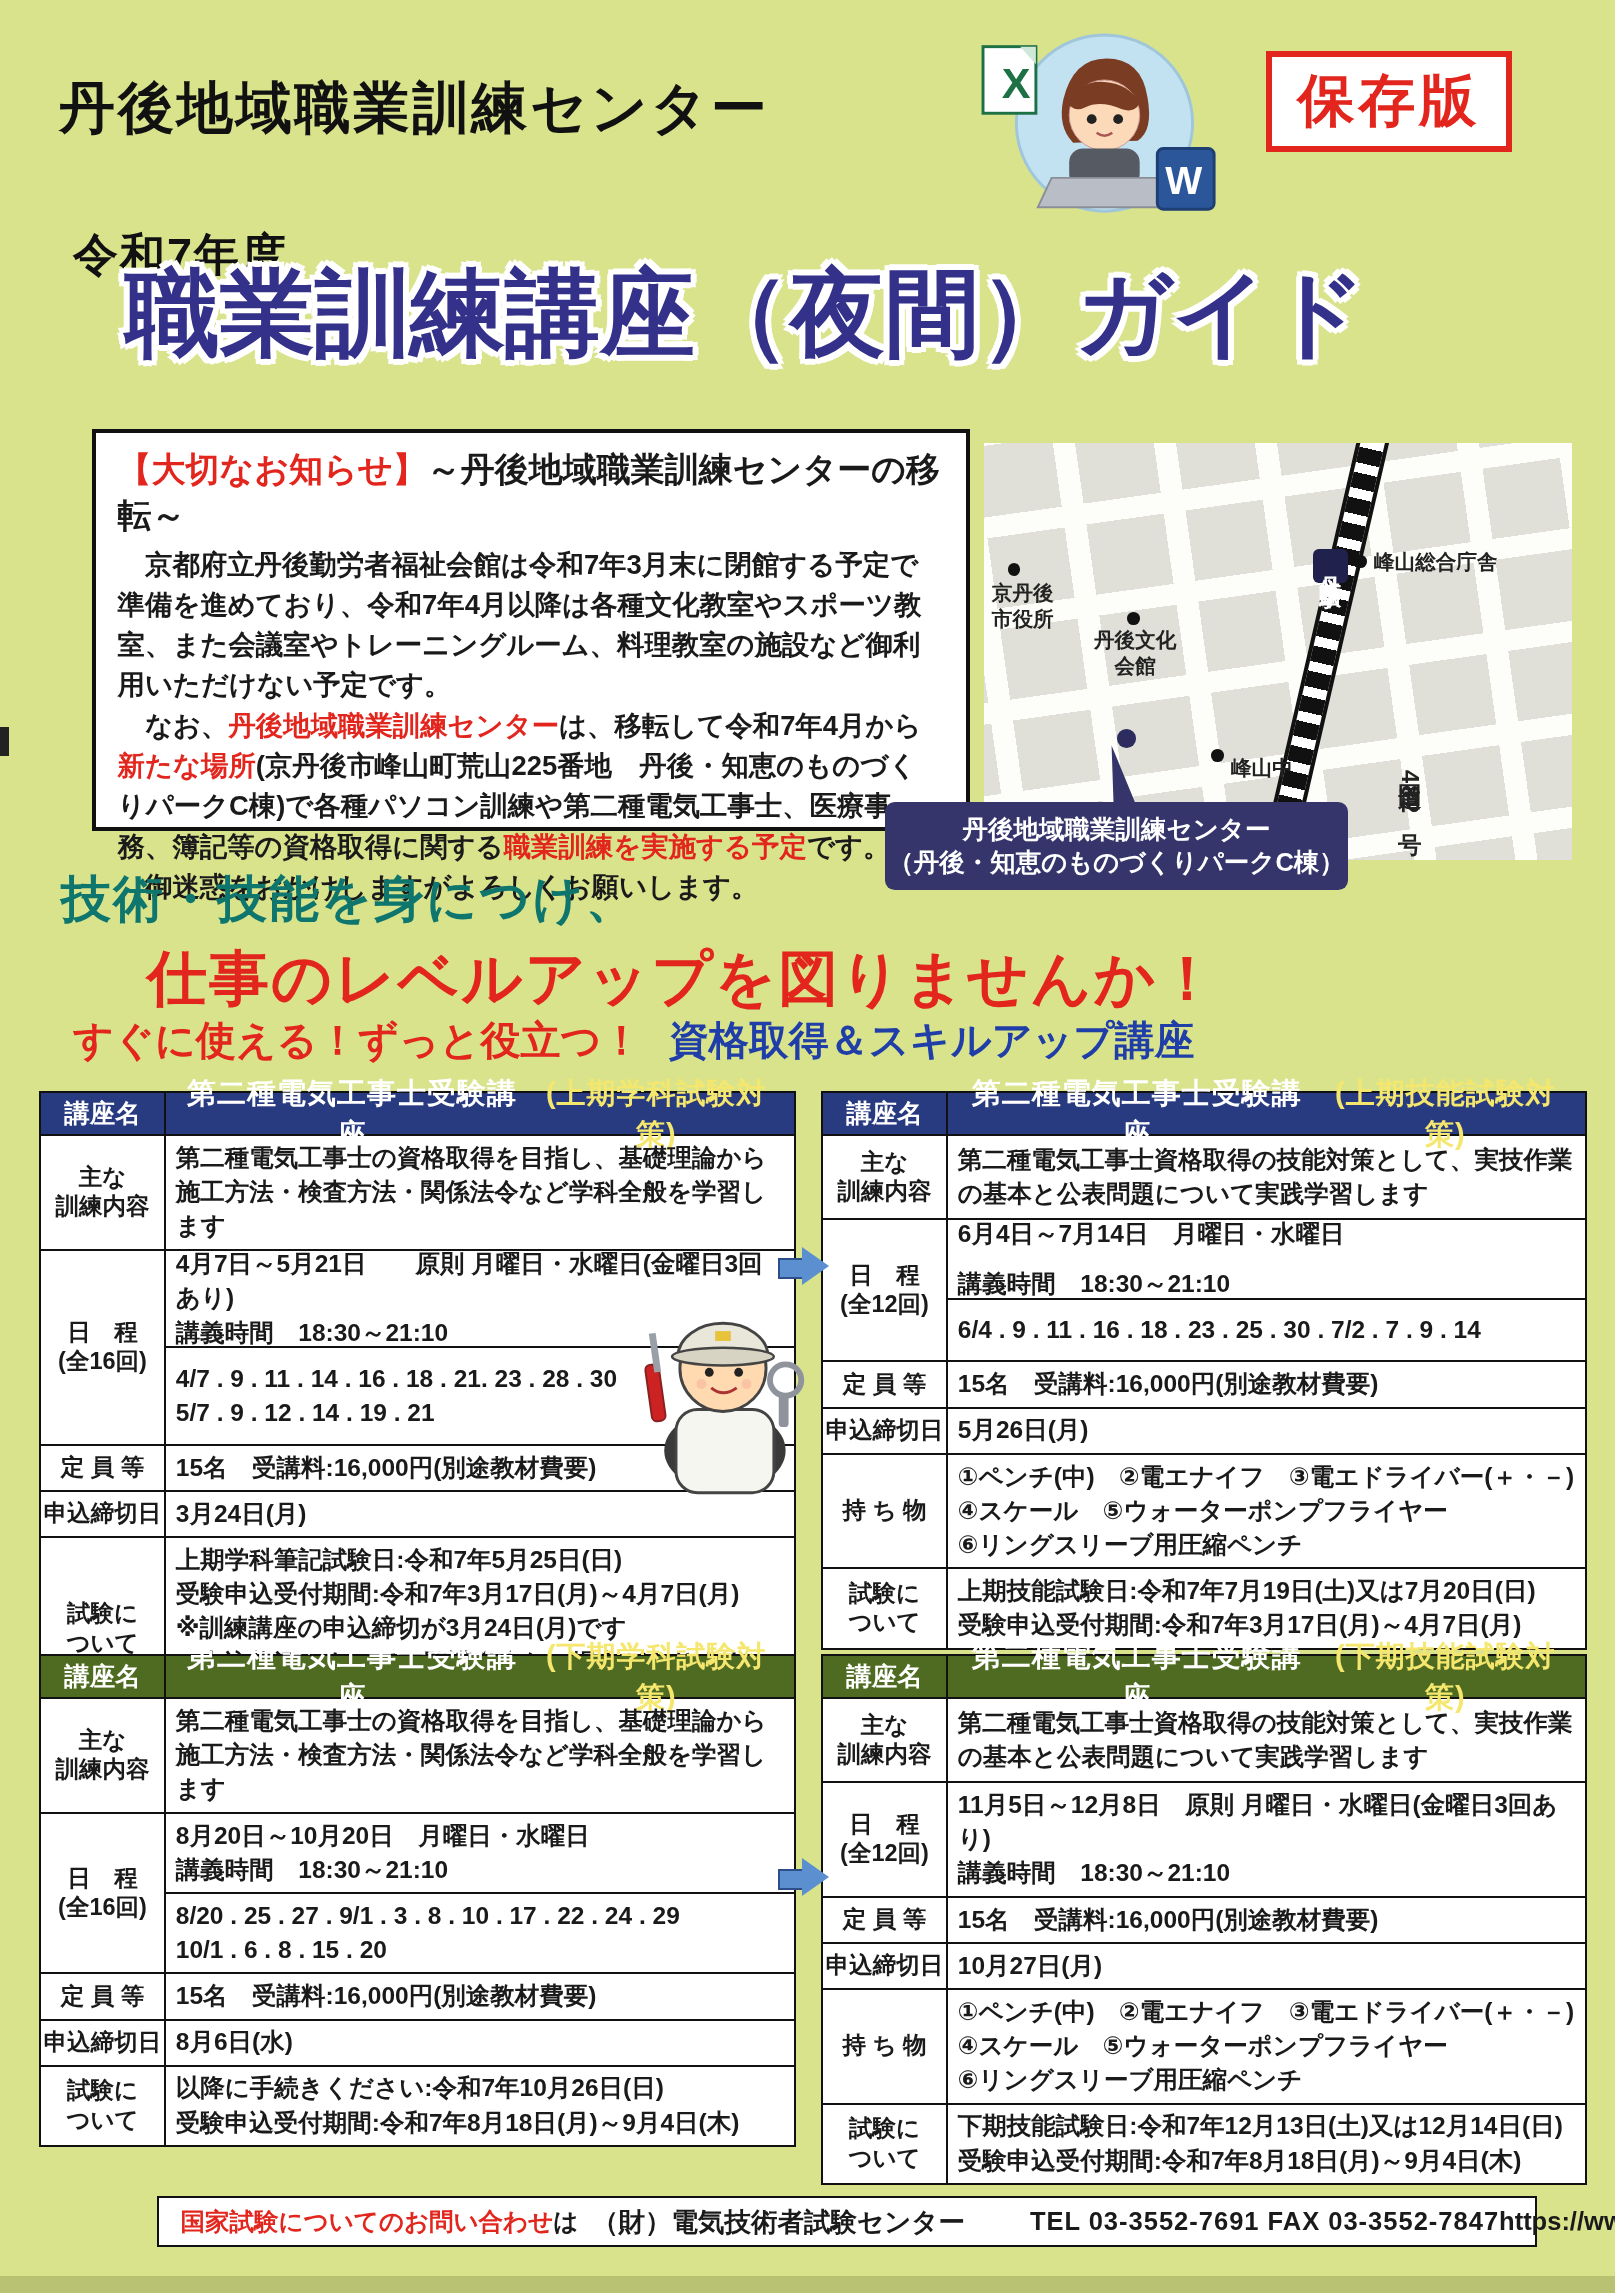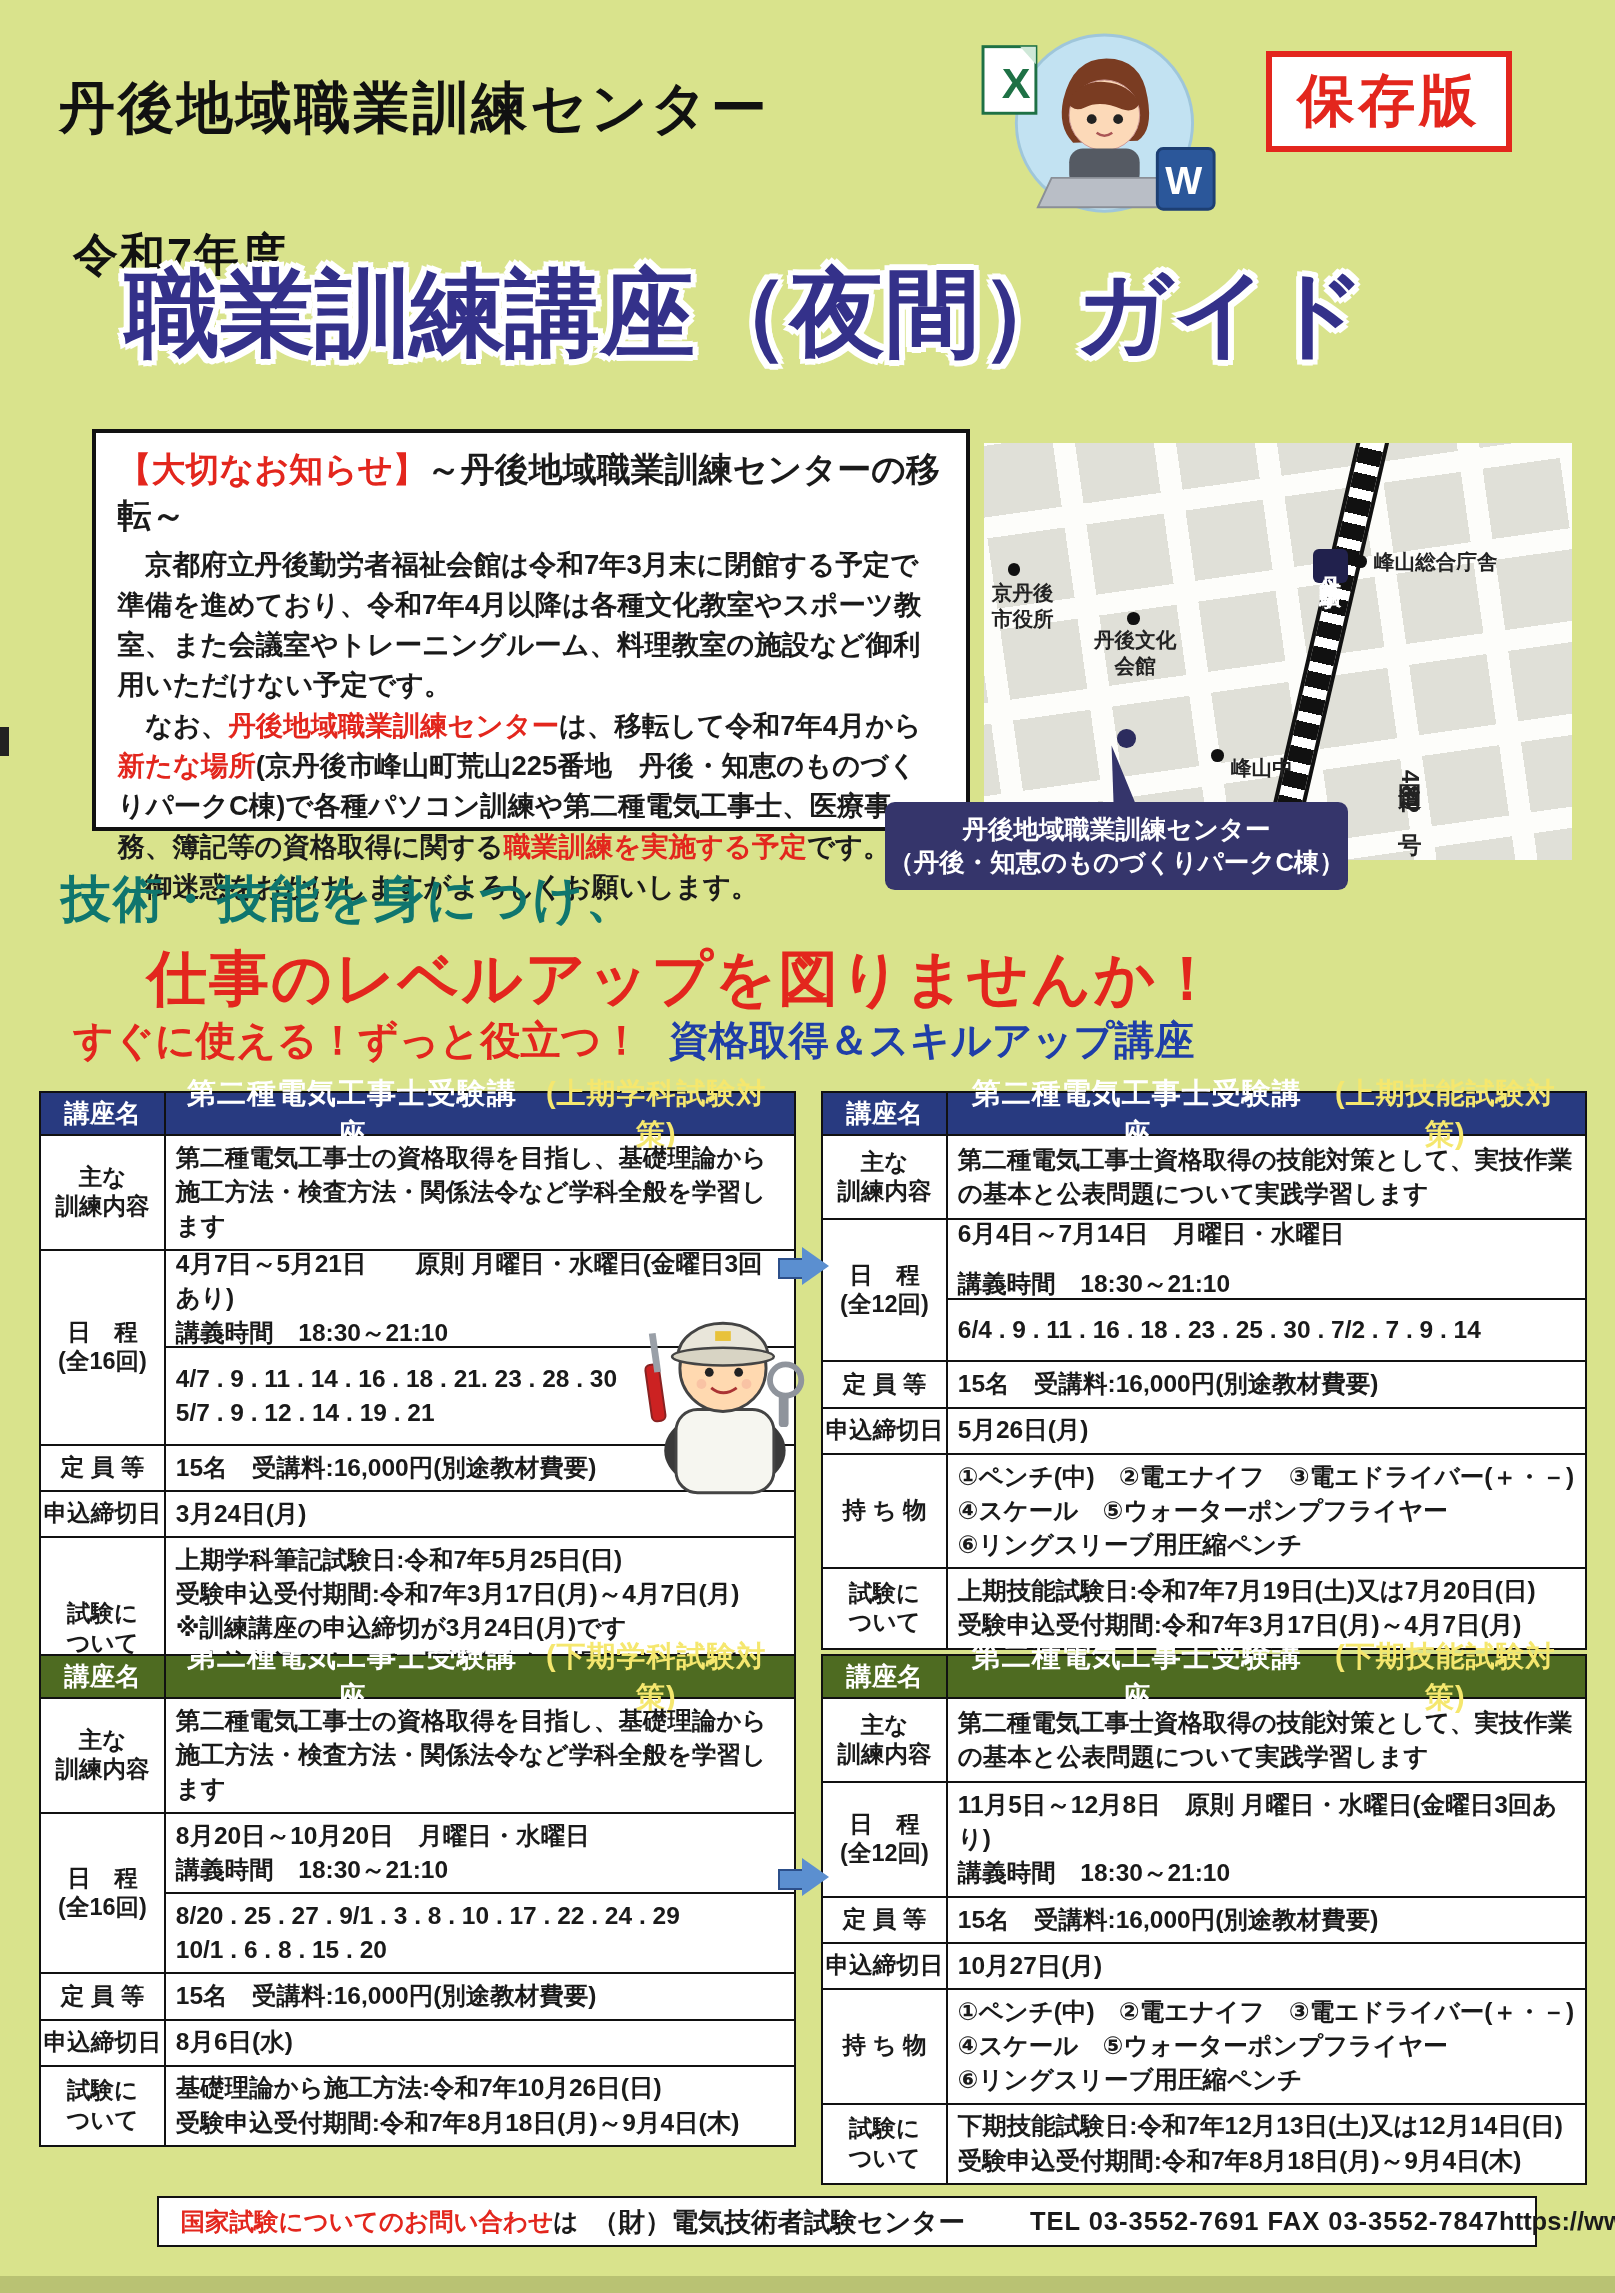--- a/index.html
+++ b/index.html
@@ -317,21 +317,21 @@
   <div class="trow row-dead">
     <div class="lbl">申込締切日</div>
     <div class="cnt">
         <span>8月6日(水)</span>
       </div>
   </div>
   <div class="trow row-exam2">
     <div class="lbl">試験に
 ついて</div>
     <div class="cnt">
-      <div>基礎理論から施工方法:令和7年10月26日(日)</div>
+      <div>以降に手続きください:令和7年10月26日(日)</div>
       <div>受験申込受付期間:令和7年8月18日(月)～9月4日(木)</div>
     </div>
   </div>
 </div>
 
 <div class="ctable t4 green">
   <div class="trow hdr">
     <div class="lbl">講座名</div>
     <div class="cnt">
         <span>第二種電気工事士受験講座</span>

